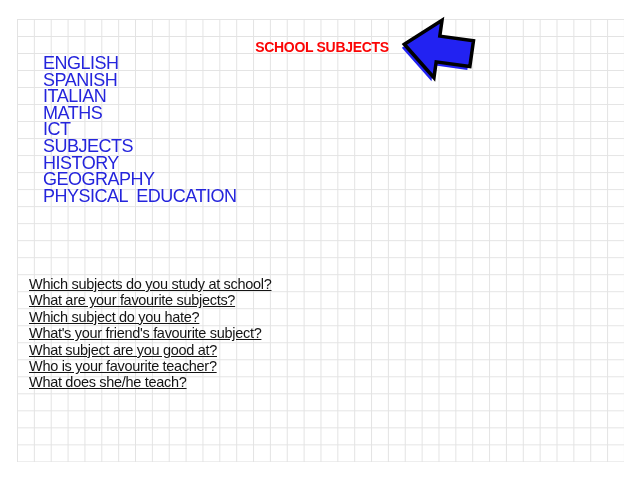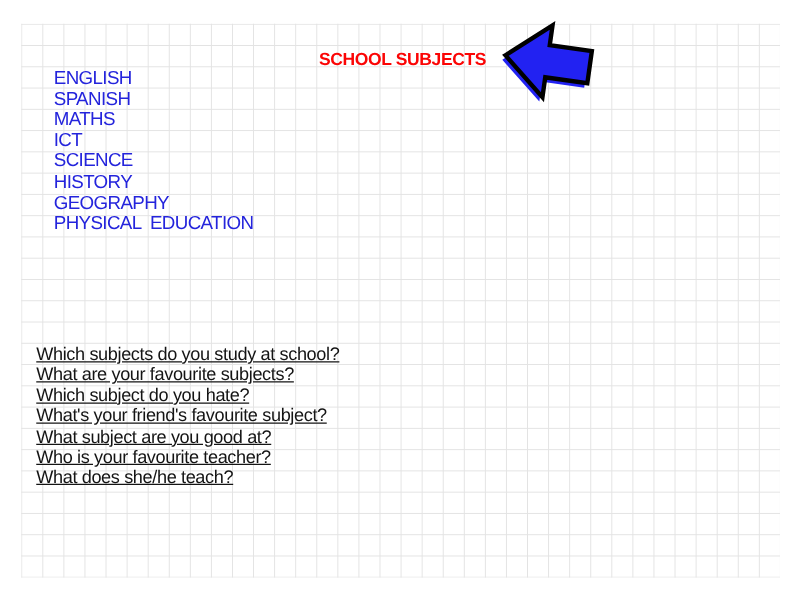--- a/index.html
+++ b/index.html
@@ -37,21 +37,21 @@
     line-height: 16px;
     font-weight: bold;
     letter-spacing: -0.3px;
     color: #fb0505;
     white-space: nowrap;
   }
   .subject-list {
     position: absolute;
     left: 43px;
     top: 55px;
-    font-size: 15px;
+    font-size: 18px;
     line-height: 16.6px;
     letter-spacing: -0.5px;
     color: #2424dc;
   }
   .subject-list .subject-item {
     white-space: pre;
   }
   .question-list {
     position: absolute;
     left: 29px;
@@ -78,23 +78,24 @@
 
 <div class="slide">
 
   <div class="grid-paper"></div>
 
   <div class="slide-title">SCHOOL SUBJECTS</div>
 
   <div class="subject-list">
       <div class="subject-item">ENGLISH</div>
       <div class="subject-item">SPANISH</div>
+      <div class="subject-item">ITALIAN</div>
       <div class="subject-item">MATHS</div>
       <div class="subject-item">ICT</div>
-      <div class="subject-item">SCIENCE</div>
+      <div class="subject-item">SUBJECTS</div>
       <div class="subject-item">HISTORY</div>
       <div class="subject-item">GEOGRAPHY</div>
       <div class="subject-item">PHYSICAL  EDUCATION</div>
     </div>
 
   <div class="question-list">
       <div class="question-item">Which subjects do you study at school?</div>
       <div class="question-item">What are your favourite subjects?</div>
       <div class="question-item">Which subject do you hate?</div>
       <div class="question-item">What's your friend's favourite subject?</div>

